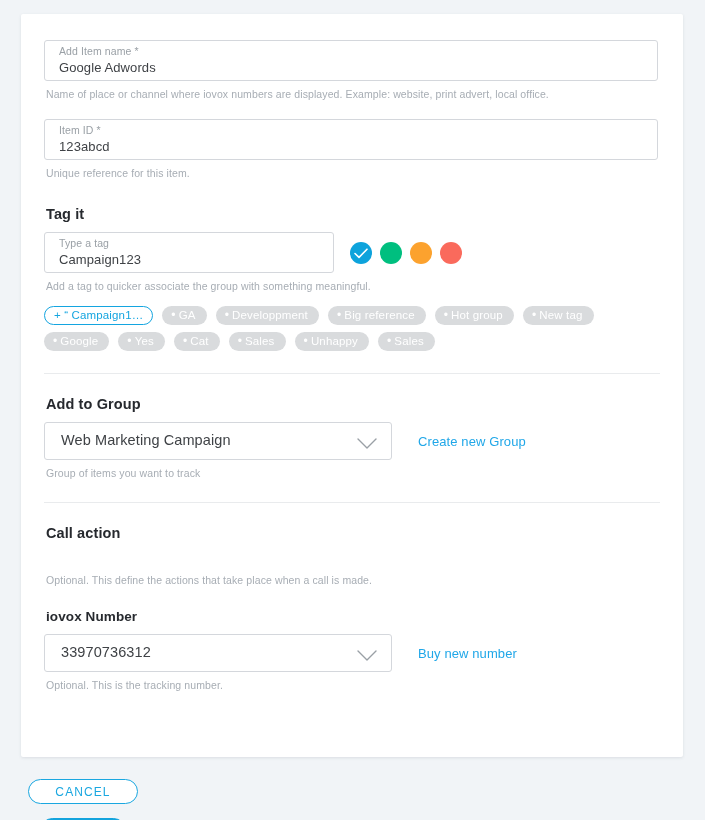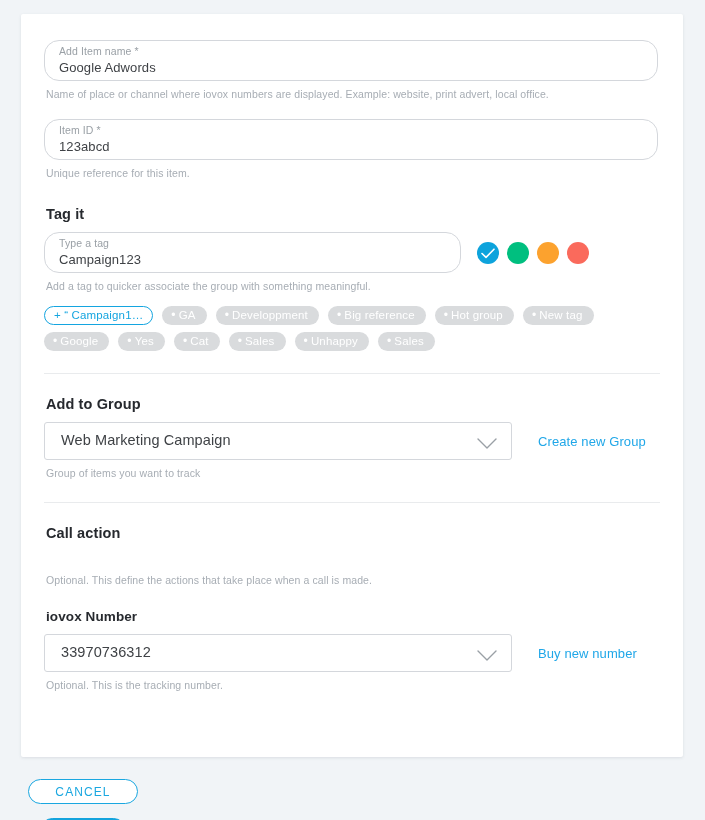--- a/index.html
+++ b/index.html
@@ -38,24 +38,24 @@
   .card-inner {
     padding: 26px 23px 0 23px;
   }
 
   
   .field {
     position: relative;
     width: 614px;
     height: 41px;
     border: 1px solid #d4d7dc;
-    border-radius: 15px;
+    border-radius: 3px;
     background: #fff;
   }
-  .field.tag-field { width: 417px; }
+  .field.tag-field { width: 290px; }
 
   .field-label {
     position: absolute;
     left: 14px;
     top: 4px;
     font-size: 10.5px;
     color: #9aa0a6;
     letter-spacing: 0.1px;
     line-height: 12px;
   }
@@ -161,21 +161,21 @@
     margin: 22px 0 22px 0;
   }
 
   
   .select-row {
     display: flex;
     align-items: center;
   }
   .select {
     position: relative;
-    width: 468px;
+    width: 348px;
     height: 38px;
     border: 1px solid #d4d7dc;
     border-radius: 3px;
     background: #fff;
     cursor: pointer;
   }
   .select-value {
     position: absolute;
     left: 16px;
     top: 9px;

